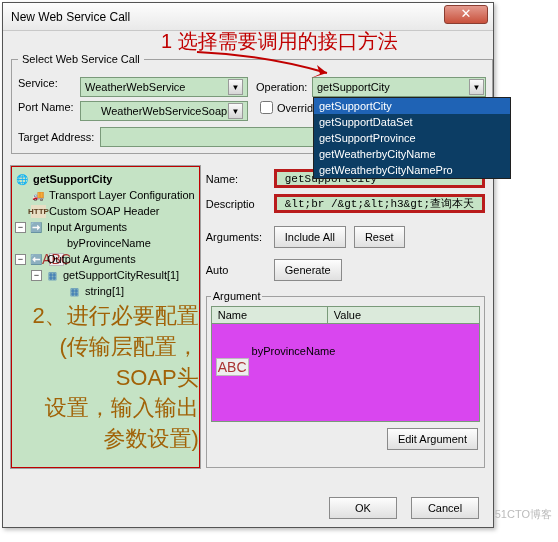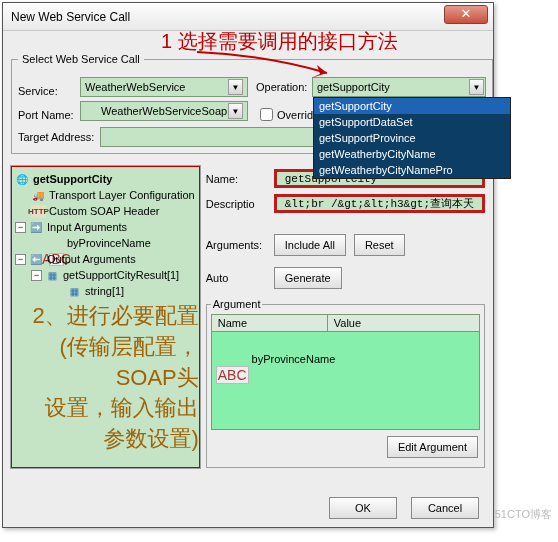--- a/index.html
+++ b/index.html
@@ -48,21 +48,21 @@
   .arrow1 {
     position:absolute; left:192px; top:46px; z-index:29;
   }
   fieldset.group {
     border:1px solid #a0a0a0;
     margin:22px 8px 6px 8px;
     padding:8px 6px 6px 6px;
     background:#ededed;
   }
   fieldset.group > legend { padding:0 4px; }
-  .row { display:flex; align-items:flex-end; margin:4px 0; }
+  .row { display:flex; align-items:flex-start; margin:4px 0; }
   .lbl { width:62px; }
   .combo {
     flex:1;
     height:20px;
     background:#c5e3c5;
     border:1px solid #7a9a7a;
     display:flex; align-items:center; justify-content:space-between;
     padding:0 4px;
     position:relative;
   }
@@ -136,21 +136,21 @@
     font-size:11px;
     display:inline-flex; align-items:center;
   }
   fieldset.arg {
     border:1px solid #a0a0a0;
     margin:6px 0 0 0;
     padding:4px;
     flex:1;
   }
   .arg-grid {
-    background:#86efac; border:1px solid #7a9a7a;
+    background:#d946ef; border:1px solid #7a9a7a;
     height:116px;
     position:relative;
   }
   .grid-head { display:flex; background:#dbeadb; border-bottom:1px solid #7a9a7a;}
   .grid-head div { padding:2px 6px; border-right:1px solid #7a9a7a; font-size:11px;}
   .gh-name{width:116px;} .gh-val{flex:1; border-right:none!important;}
   .grid-row { display:flex; }
   .grid-row .gc-name{ width:116px; padding:2px 4px; display:flex; align-items:center; gap:3px;}
   .right-btn-row { text-align:right; padding:6px 2px 0 0;}
   .bottom-bar {
@@ -271,21 +271,21 @@
         <div class="prop-input">
             <span>getSupportCity</span>
           </div>
       </div>
       <div class="prop-row">
         <span class="plabel">Descriptio</span>
         <div class="prop-input">
             <span>&amp;lt;br /&amp;gt;&amp;lt;h3&amp;gt;查询本天</span>
           </div>
       </div>
-      <div class="prop-row" style="margin-top:18px;">
+      <div class="prop-row" style="margin-top:10px;">
         <span class="plabel">Arguments:</span>
         <span class="btn">Include All</span>
         <span style="width:8px;"></span>
         <span class="btn">Reset</span>
       </div>
       <div class="prop-row" style="margin-top:8px;">
         <span class="plabel">Auto</span>
         <span class="btn">Generate</span>
       </div>
 

